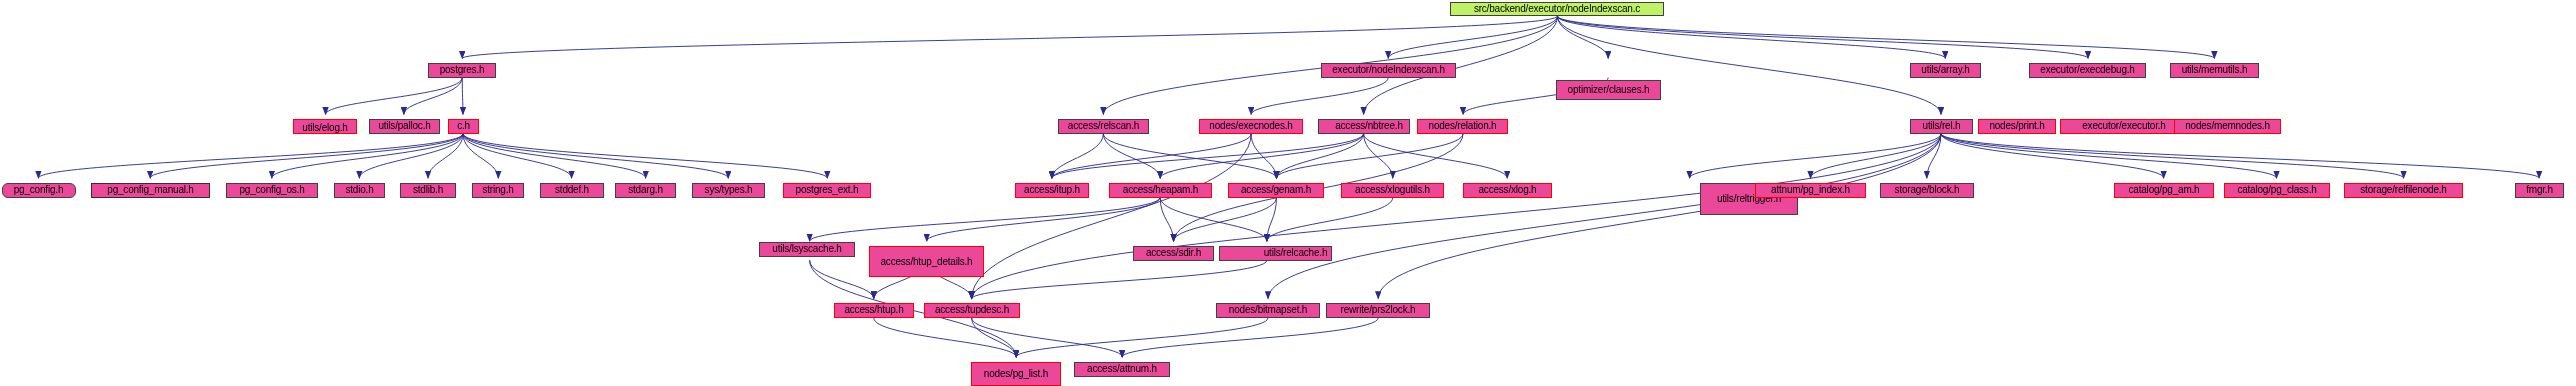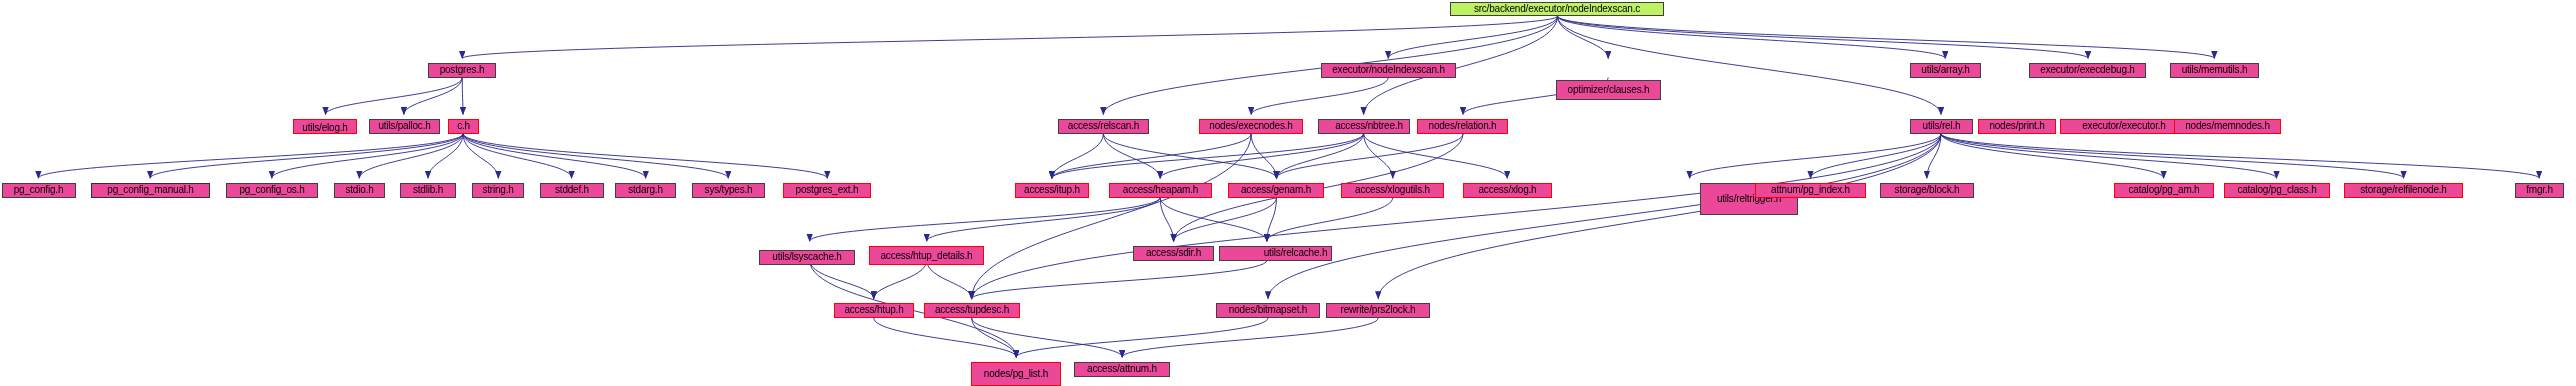--- a/index.html
+++ b/index.html
@@ -140,21 +140,21 @@
       </div>
       <div class="node red" style="left: 1978px; top: 119px; width: 78px; height: 14.6px;">
         <span>nodes/print.h</span>
       </div>
       <div class="node red" style="left: 2060px; top: 119px; width: 128px; height: 14.6px;">
         <span>executor/executor.h</span>
       </div>
       <div class="node red" style="left: 2174px; top: 119px; width: 107px; height: 14.6px;">
         <span>nodes/memnodes.h</span>
       </div>
-      <div class="node black" style="left: 1.5px; top: 183px; width: 74px; height: 14.6px;">
+      <div class="node black" style="left: 1.5px; top: 183px; width: 74px; height: 14.6px; border-radius: 6px;">
         <span>pg_config.h</span>
       </div>
       <div class="node bold" style="left: 91px; top: 183px; width: 119px; height: 14.6px;">
         <span>pg_config_manual.h</span>
       </div>
       <div class="node black" style="left: 226px; top: 183px; width: 92px; height: 14.6px;">
         <span>pg_config_os.h</span>
       </div>
       <div class="node black" style="left: 334px; top: 183px; width: 51px; height: 14.6px;">
         <span>stdio.h</span>
@@ -206,24 +206,24 @@
       </div>
       <div class="node red" style="left: 2224px; top: 183px; width: 106px; height: 14.6px;">
         <span>catalog/pg_class.h</span>
       </div>
       <div class="node red" style="left: 2344px; top: 183px; width: 119px; height: 14.6px;">
         <span>storage/relfilenode.h</span>
       </div>
       <div class="node black" style="left: 2515px; top: 183px; width: 49px; height: 14.6px;">
         <span>fmgr.h</span>
       </div>
-      <div class="node black" style="left: 759px; top: 250px; width: 96px; height: 14.6px;">
+      <div class="node black" style="left: 759px; top: 242px; width: 96px; height: 14.6px;">
         <span>utils/lsyscache.h</span>
       </div>
-      <div class="node red" style="left: 869px; top: 246px; width: 115px; height: 19px;">
+      <div class="node red" style="left: 869px; top: 246px; width: 115px; height: 31px;">
         <span>access/htup_details.h</span>
       </div>
       <div class="node black" style="left: 1133px; top: 246px; width: 81px; height: 14.6px;">
         <span>access/sdir.h</span>
       </div>
       <div class="node black" style="left: 1219px; top: 246px; width: 113px; height: 14.6px; padding-left: 40px;">
         <span>utils/relcache.h</span>
       </div>
       <div class="node red" style="left: 834px; top: 303px; width: 80px; height: 14.6px;">
         <span>access/htup.h</span>

